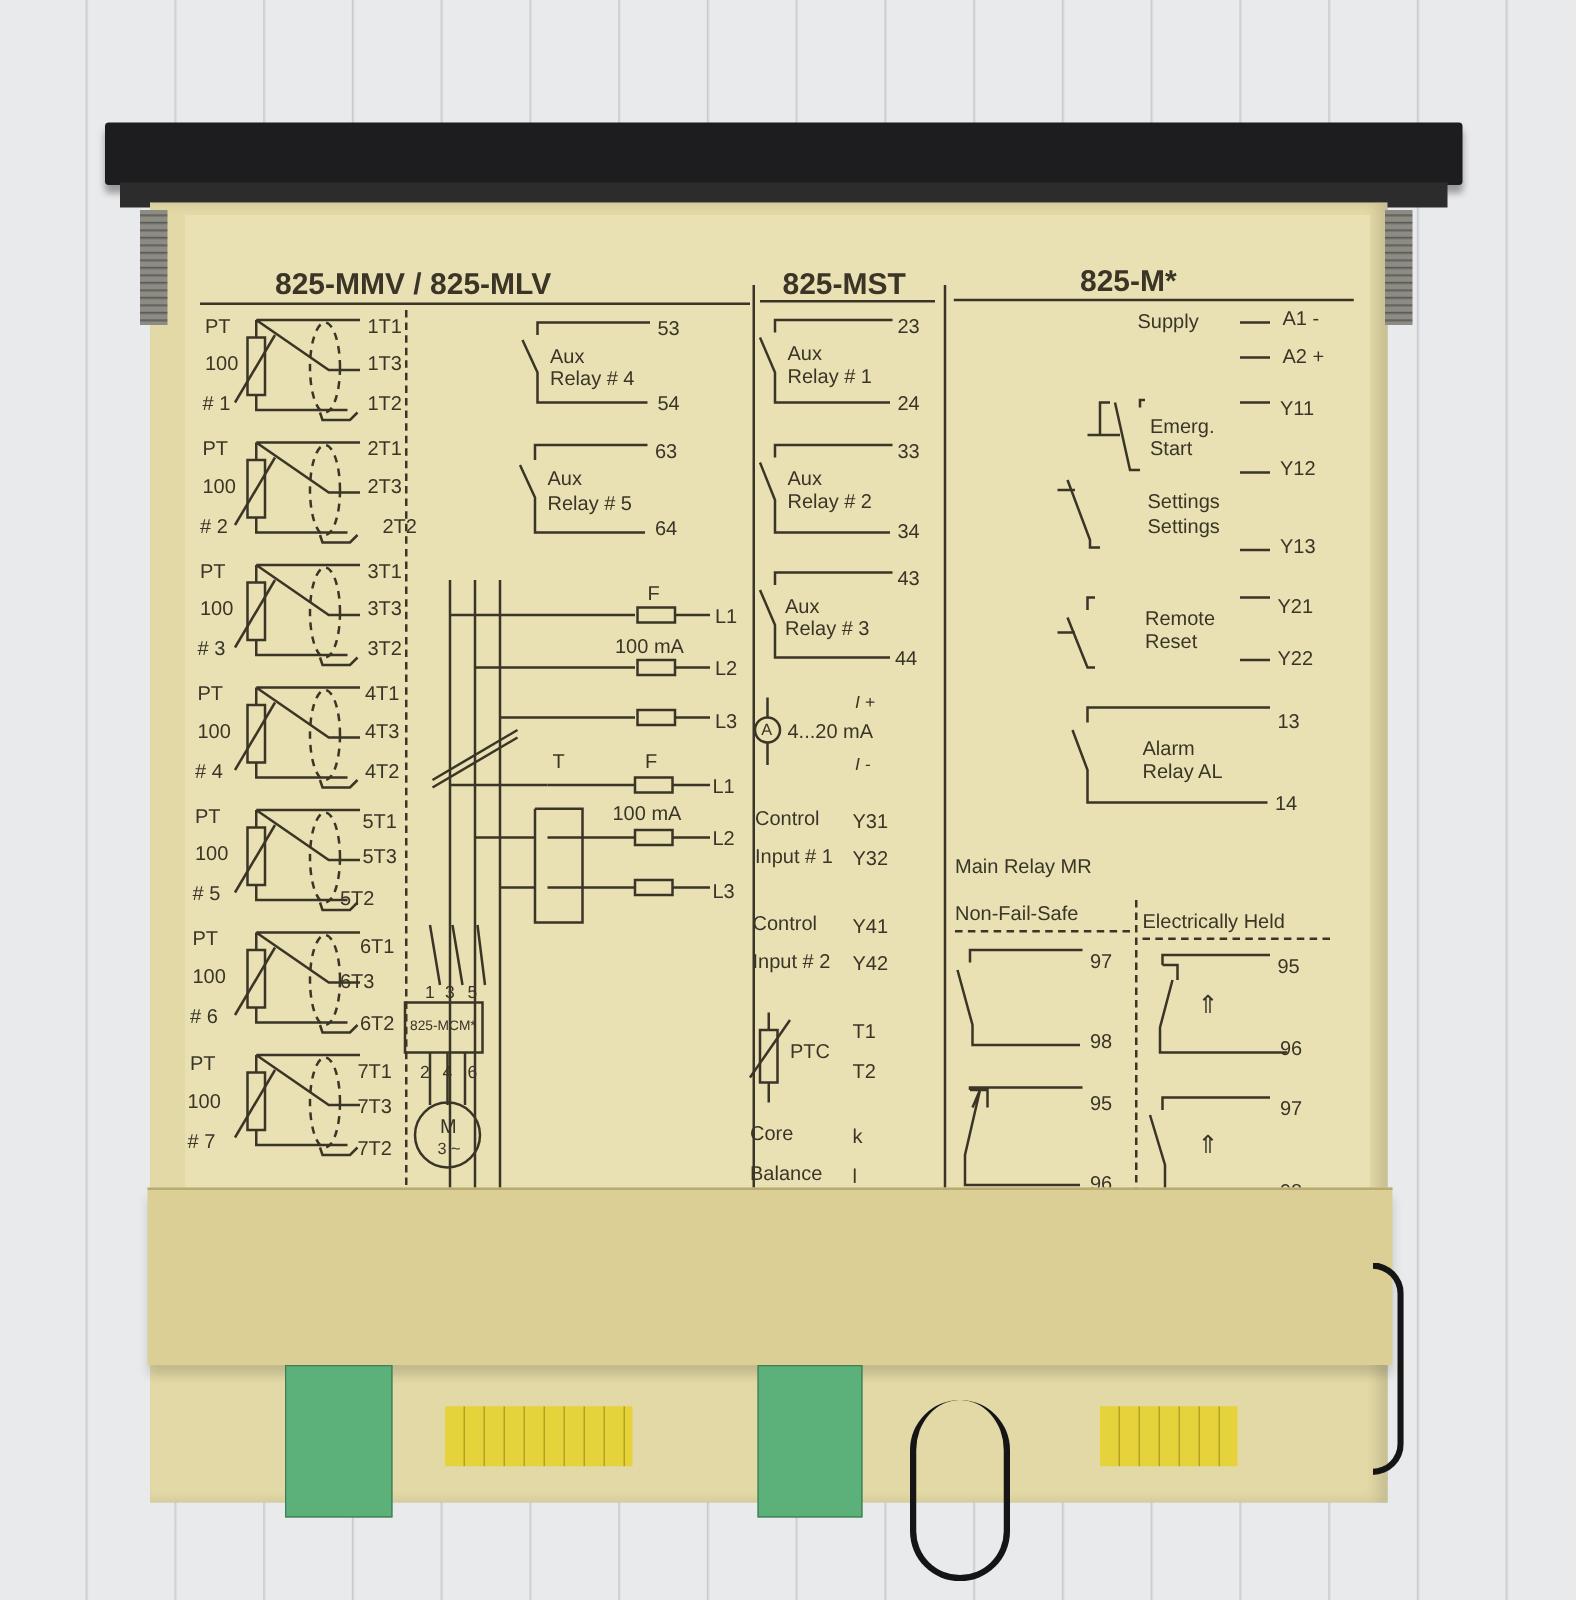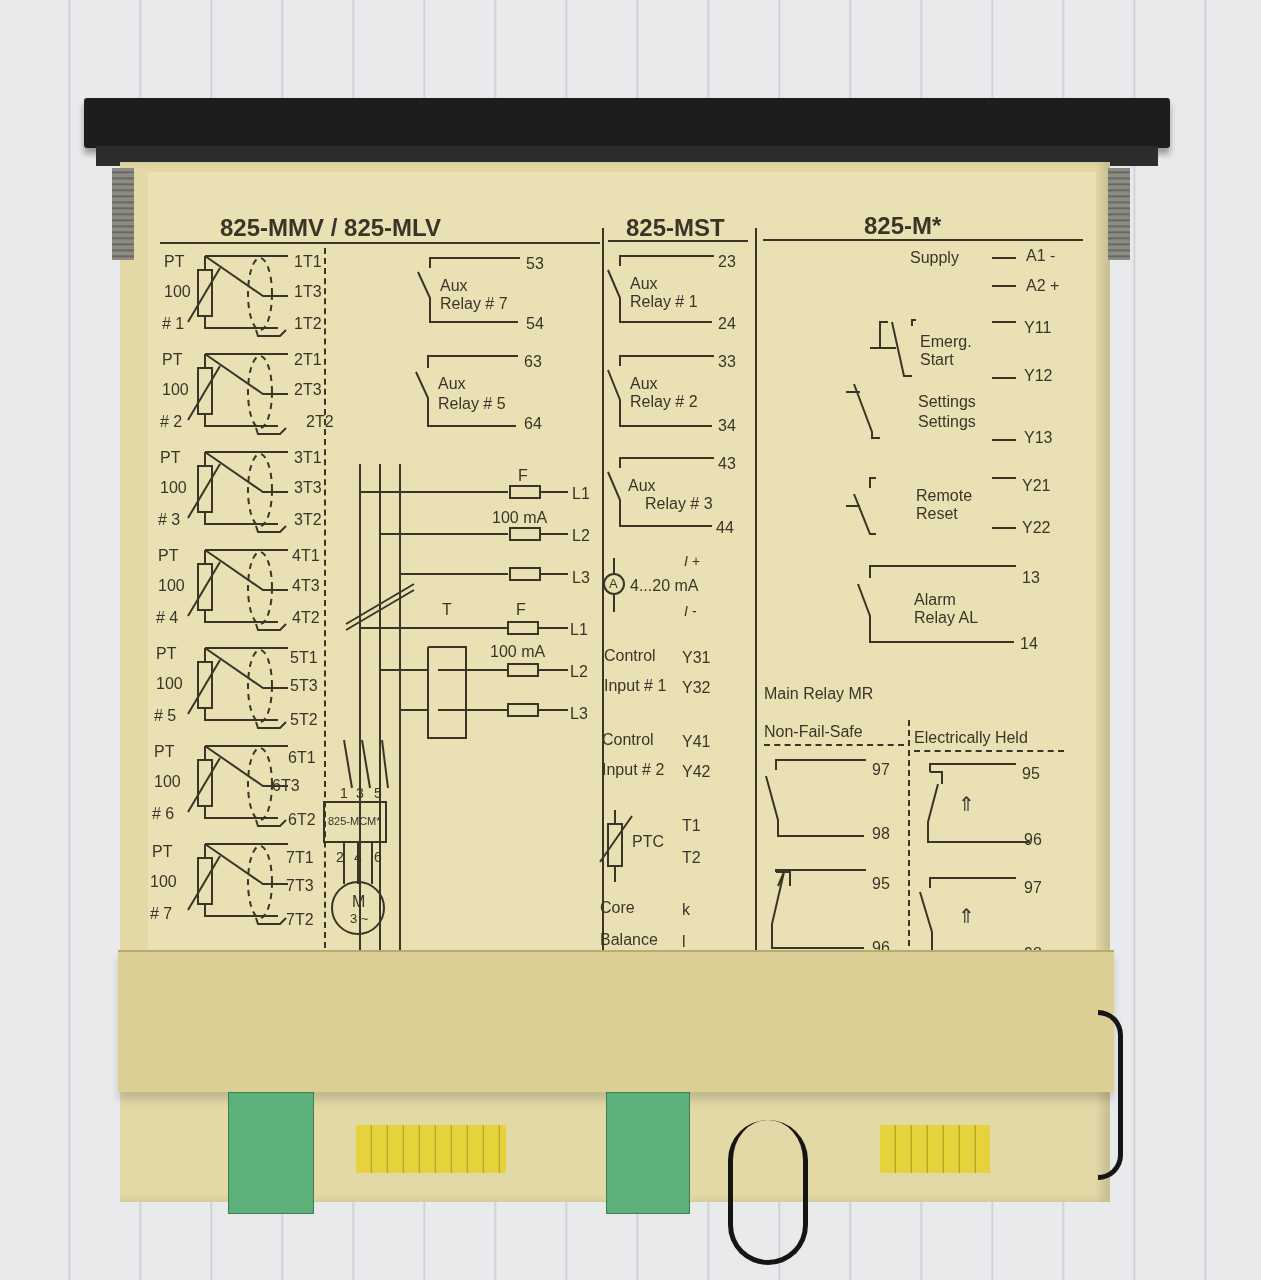--- a/index.html
+++ b/index.html
@@ -95,21 +95,21 @@
     <div class="t" style="left:8px;top:438px"># 4</div>
     <div class="t" style="left:144px;top:376px">4T1</div>
     <div class="t" style="left:144px;top:406px">4T3</div>
     <div class="t" style="left:144px;top:438px">4T2</div>
 
     <div class="t" style="left:8px;top:474px">PT</div>
     <div class="t" style="left:8px;top:504px">100</div>
     <div class="t" style="left:6px;top:536px"># 5</div>
     <div class="t" style="left:142px;top:478px">5T1</div>
     <div class="t" style="left:142px;top:506px">5T3</div>
-    <div class="t" style="left:142px;top:540px">5T2</div>
+    <div class="t" style="left:124px;top:540px">5T2</div>
 
     <div class="t" style="left:6px;top:572px">PT</div>
     <div class="t" style="left:6px;top:602px">100</div>
     <div class="t" style="left:4px;top:634px"># 6</div>
     <div class="t" style="left:140px;top:578px">6T1</div>
     <div class="t" style="left:124px;top:606px">6T3</div>
     <div class="t" style="left:140px;top:640px">6T2</div>
 
     <div class="t" style="left:4px;top:672px">PT</div>
     <div class="t" style="left:2px;top:702px">100</div>
@@ -139,21 +139,21 @@
       <path d="M392 320 H420 M392 362 H420 M392 402 H420 M390 456 H420 M390 498 H420 M390 538 H420"></path>
 
       <path d="M196 568 L204 616 M214 568 L222 616 M234 568 L240 616"></path>
       <rect x="176" y="630" width="62" height="40"></rect>
       <path d="M196 670 V712 M210 670 V712 M224 670 V712"></path>
       <circle cx="210" cy="736" r="26"></circle>
     </g>
   </svg>
   <div class="t" style="left:378px;top:84px">53</div>
   <div class="t" style="left:292px;top:106px">Aux</div>
-  <div class="t" style="left:292px;top:124px">Relay # 7</div>
+  <div class="t" style="left:292px;top:124px">Relay # 4</div>
   <div class="t" style="left:378px;top:144px">54</div>
   <div class="t" style="left:376px;top:182px">63</div>
   <div class="t" style="left:290px;top:204px">Aux</div>
   <div class="t" style="left:290px;top:224px">Relay # 5</div>
   <div class="t" style="left:376px;top:244px">64</div>
 
   <div class="t" style="left:370px;top:296px">F</div>
   <div class="t" style="left:344px;top:338px">100 mA</div>
   <div class="t" style="left:424px;top:314px">L1</div>
   <div class="t" style="left:424px;top:356px">L2</div>
@@ -189,21 +189,21 @@
   <div class="t" style="left:570px;top:82px">23</div>
   <div class="t" style="left:482px;top:104px">Aux</div>
   <div class="t" style="left:482px;top:122px">Relay # 1</div>
   <div class="t" style="left:570px;top:144px">24</div>
   <div class="t" style="left:570px;top:182px">33</div>
   <div class="t" style="left:482px;top:204px">Aux</div>
   <div class="t" style="left:482px;top:222px">Relay # 2</div>
   <div class="t" style="left:570px;top:246px">34</div>
   <div class="t" style="left:570px;top:284px">43</div>
   <div class="t" style="left:480px;top:306px">Aux</div>
-  <div class="t" style="left:497px;top:324px">Relay # 3</div>
+  <div class="t" style="left:480px;top:324px">Relay # 3</div>
   <div class="t" style="left:568px;top:348px">44</div>
 
   <div class="t" style="left:461px;top:405px;font-size:13px">A</div>
   <div class="t" style="left:536px;top:382px;font-size:14px;font-style:italic">I +</div>
   <div class="t" style="left:482px;top:406px">4...20 mA</div>
   <div class="t" style="left:536px;top:432px;font-size:14px;font-style:italic">I -</div>
 
   <div class="t" style="left:456px;top:476px">Control</div>
   <div class="t" style="left:456px;top:506px">Input # 1</div>
   <div class="t" style="left:534px;top:478px">Y31</div>

